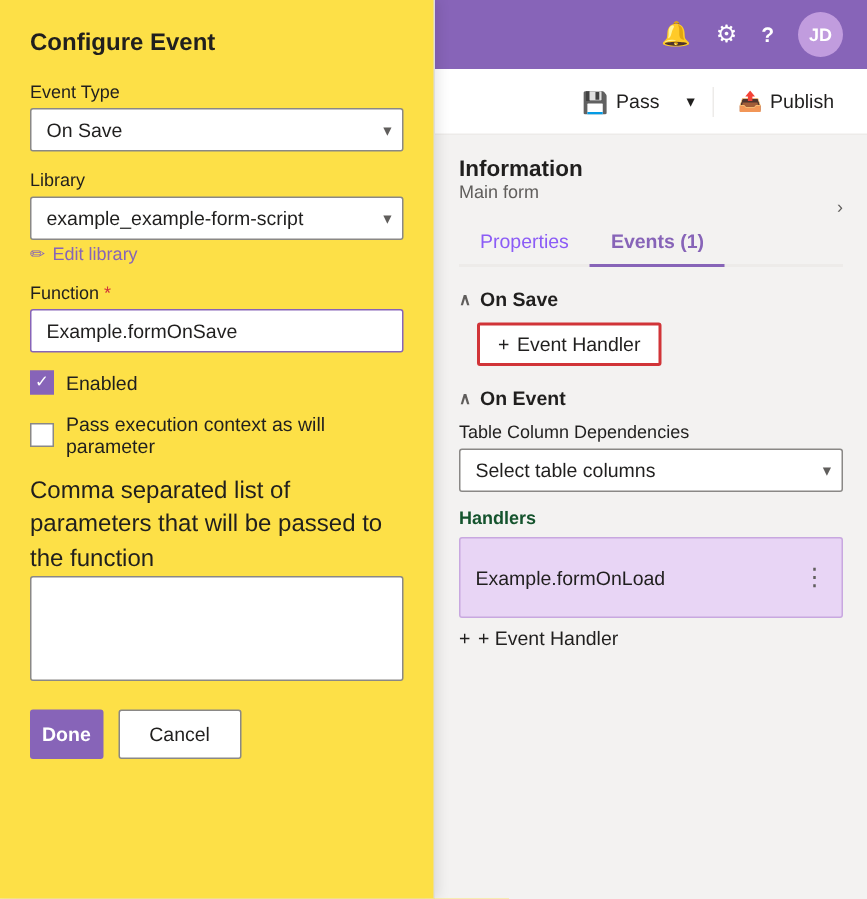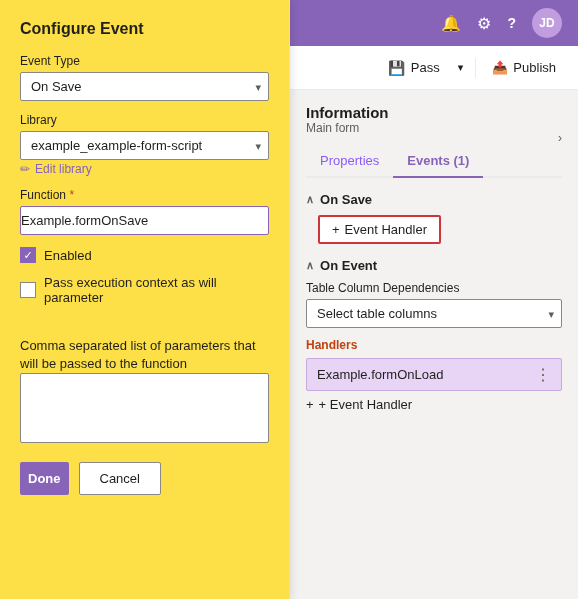--- a/index.html
+++ b/index.html
@@ -82,21 +82,21 @@
       margin-top: 2px;
     }
 
     .pencil-icon {
       font-size: 12px;
       color: #8764b8;
     }
 
     .text-input {
       width: 100%;
-      padding: 6px 0;
+      padding: 6px 10px;
       border: 1px solid #8764b8;
       border-radius: 2px;
       font-size: 13px;
       color: #201f1e;
       background: #fff;
       outline: none;
     }
 
     .checkbox-row {
       display: flex;
@@ -127,24 +127,23 @@
       border-color: #8a8886;
     }
 
     .checkmark {
       color: #fff;
       font-size: 11px;
       line-height: 1;
     }
 
     .params-label {
-      font-size: 13px;
+      font-size: 16px;
       color: #201f1e;
       line-height: 1.4;
-      margin-top: 20px;
     }
 
     .textarea-control {
       width: 100%;
       height: 70px;
       border: 1px solid #8a8886;
       border-radius: 2px;
       font-size: 13px;
       padding: 6px 10px;
       resize: none;
@@ -367,32 +366,32 @@
 
     .small-label {
       font-size: 12px;
       color: #201f1e;
       margin-bottom: 4px;
     }
 
     .handlers-label {
       font-size: 12px;
       font-weight: 600;
-      color: #c2410c;
+      color: #14532d;
       margin-bottom: 6px;
     }
 
     .handler-item {
       display: flex;
       align-items: center;
       justify-content: space-between;
       background: #e8d5f5;
       border: 1px solid #c8a8e0;
       border-radius: 2px;
-      padding: 6px 10px;
+      padding: 16px 10px;
       font-size: 13px;
       color: #201f1e;
       margin-bottom: 6px;
     }
 
     .handler-more {
       color: #605e5c;
       font-size: 16px;
       cursor: pointer;
     }

